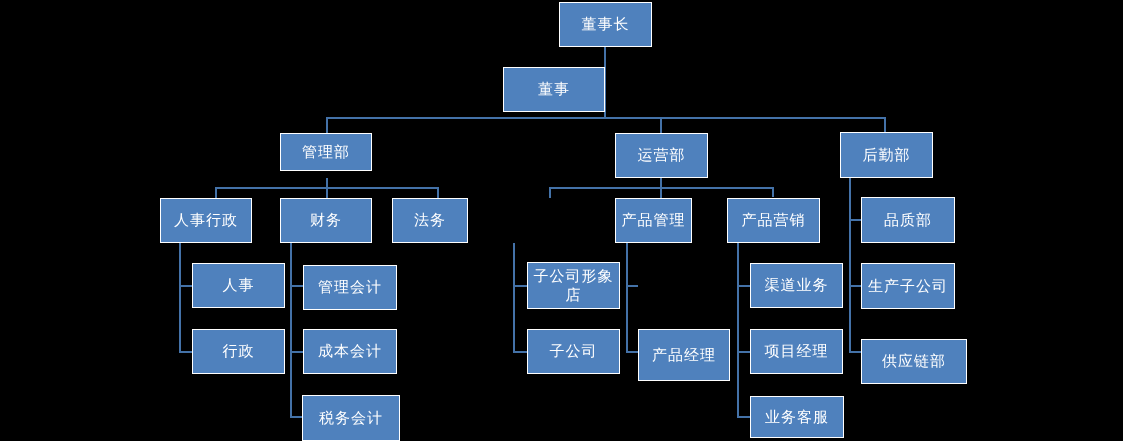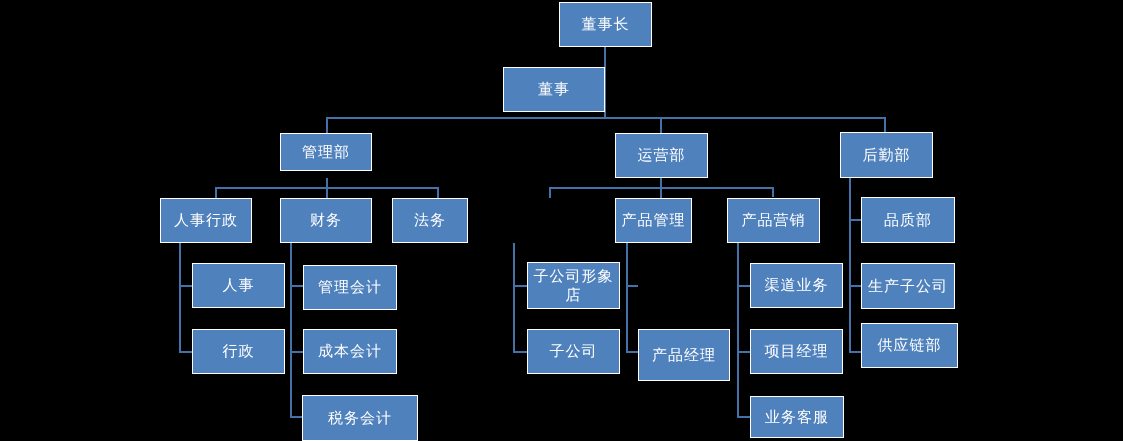--- a/index.html
+++ b/index.html
@@ -104,18 +104,18 @@
   <div class="node" style="left:303px;top:265px;width:94px;height:45px">管理会计</div>
   <div class="node" style="left:527px;top:262px;width:93px;height:47px">子公司形象店</div>
   <div class="node" style="left:750px;top:263px;width:93px;height:45px">渠道业务</div>
   <div class="node" style="left:192px;top:329px;width:93px;height:45px">行政</div>
 
   <div class="node" style="left:861px;top:263px;width:94px;height:46px">生产子公司</div>
   <div class="node" style="left:303px;top:329px;width:94px;height:45px">成本会计</div>
   <div class="node" style="left:527px;top:329px;width:93px;height:45px">子公司</div>
   <div class="node" style="left:638px;top:329px;width:92px;height:52px">产品经理</div>
   <div class="node" style="left:750px;top:329px;width:93px;height:45px">项目经理</div>
-  <div class="node" style="left:861px;top:323px;width:97px;height:45px">供应链部</div>
+  <div class="node" style="left:861px;top:339px;width:106px;height:45px">供应链部</div>
 
-  <div class="node" style="left:302px;top:395px;width:116px;height:46px">税务会计</div>
+  <div class="node" style="left:302px;top:395px;width:98px;height:46px">税务会计</div>
   <div class="node" style="left:750px;top:396px;width:94px;height:42px">业务客服</div>
 
 </div>
 
 </body></html>

